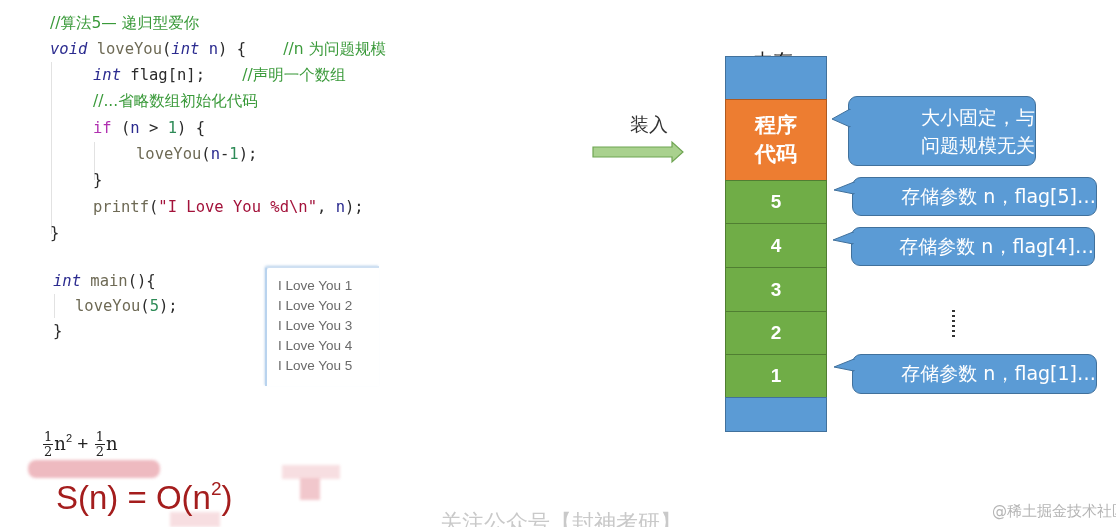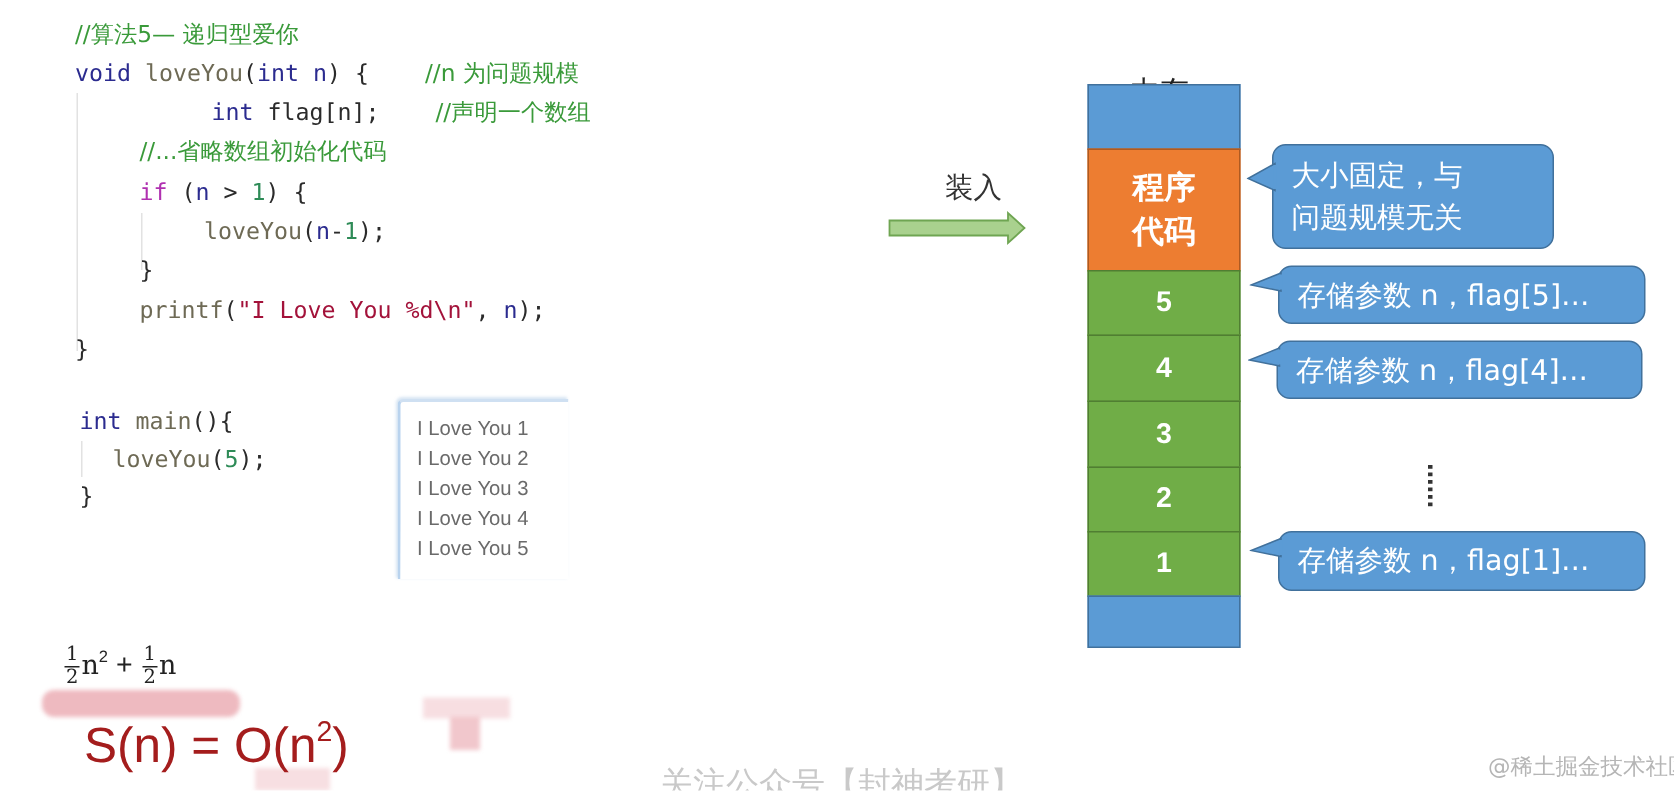--- a/index.html
+++ b/index.html
@@ -10,21 +10,21 @@
     }
     .abs { position: absolute; }
 
     
     .code {
       font-family: "DejaVu Sans Mono", "Liberation Mono", monospace;
       font-size: 15.5px; color: #2b2b2b; white-space: pre;
     }
     .code-line { position: absolute; left: 0; height: 26px; line-height: 26px; }
     .c-comment { color: #3a9a3a; font-family: "DejaVu Sans", sans-serif; }
-    .c-kw { color: #2b2b8f; }
+    .c-kw { color: #2b2b8f; font-style: italic; }
     .c-fn { color: #6e6a55; }
     .c-num { color: #2e8b57; }
     .c-str { color: #a3123a; }
     .c-if { color: #b030b0; }
     .c-var { color: #2b2b8f; }
     .c-punc { color: #2b2b2b; }
     .guide { position: absolute; width: 1px; background: #e2e2e2; }
 
     
     .output-box {
@@ -70,42 +70,42 @@
     }
     .mem-blue { background: #5b9bd5; }
     .mem-orange { background: #ed7d31; border-color: #ae5a21; font-size: 21px; line-height: 29px; text-align: center; font-family: "DejaVu Sans", sans-serif; }
     .mem-green { background: #70ad47; border-color: #507e32; font-size: 19px; }
 
     .callout {
       position: absolute; background: #5b9bd5; border: 1px solid #41719c;
       border-radius: 9px; color: #fff;
       font-family: "DejaVu Sans", sans-serif; font-size: 19px;
       box-sizing: border-box; padding-left: 12px;
-      display: flex; align-items: center; white-space: nowrap;
+      display: flex; align-items: center; white-space: nowrap; justify-content: flex-end;
     }
     .callout .tail { position: absolute; }
     .callout-text-multi { line-height: 28px; }
 
     .dots { position: absolute; left: 952px; top: 310px; width: 3px; height: 30px;
       background-image: linear-gradient(#333 50%, transparent 50%); background-size: 3px 5px; }
 
     .watermark { position: absolute; color: #c9c9c9; font-family: "DejaVu Sans", sans-serif; white-space: nowrap; }
   </style>
 </head>
 <body>
 
 <div class="code abs" style="left:50px; top:10px; width:420px; height:240px;">
   <div class="guide" style="left:1px; top:52px; height:172px;"></div>
   <div class="guide" style="left:44px; top:132px; height:38px;"></div>
 
   <div class="code-line c-comment" style="top:0;">//算法5— 递归型爱你</div>
 
   <div class="code-line" style="top:26px;"><span class="c-kw">void</span> <span class="c-fn">loveYou</span><span class="c-punc">(</span><span class="c-kw">int</span> <span class="c-var">n</span><span class="c-punc">) {</span>    <span class="c-comment">//n 为问题规模</span></div>
 
-  <div class="code-line" style="top:52px; left:43px;margin-left:48px;"><span class="c-kw">int</span> <span class="c-punc">flag[n];</span>    <span class="c-comment">//声明一个数组</span></div>
+  <div class="code-line" style="top:52px; left:43px;"><span class="c-kw">int</span> <span class="c-punc">flag[n];</span>    <span class="c-comment">//声明一个数组</span></div>
 
   <div class="code-line c-comment" style="top:78px; left:43px;">//...省略数组初始化代码</div>
 
   <div class="code-line" style="top:105px; left:43px;"><span class="c-if">if</span><span class="c-punc"> (</span><span class="c-var">n</span><span class="c-punc"> &gt; </span><span class="c-num">1</span><span class="c-punc">) {</span></div>
 
   <div class="code-line" style="top:131px; left:86px;"><span class="c-fn">loveYou</span><span class="c-punc">(</span><span class="c-var">n</span><span class="c-punc">-</span><span class="c-num">1</span><span class="c-punc">);</span></div>
 
   <div class="code-line c-punc" style="top:157px; left:43px;">}</div>
 
   <div class="code-line" style="top:184px; left:43px;"><span class="c-fn">printf</span><span class="c-punc">(</span><span class="c-str">"I Love You %d\n"</span><span class="c-punc">, </span><span class="c-var">n</span><span class="c-punc">);</span></div>

